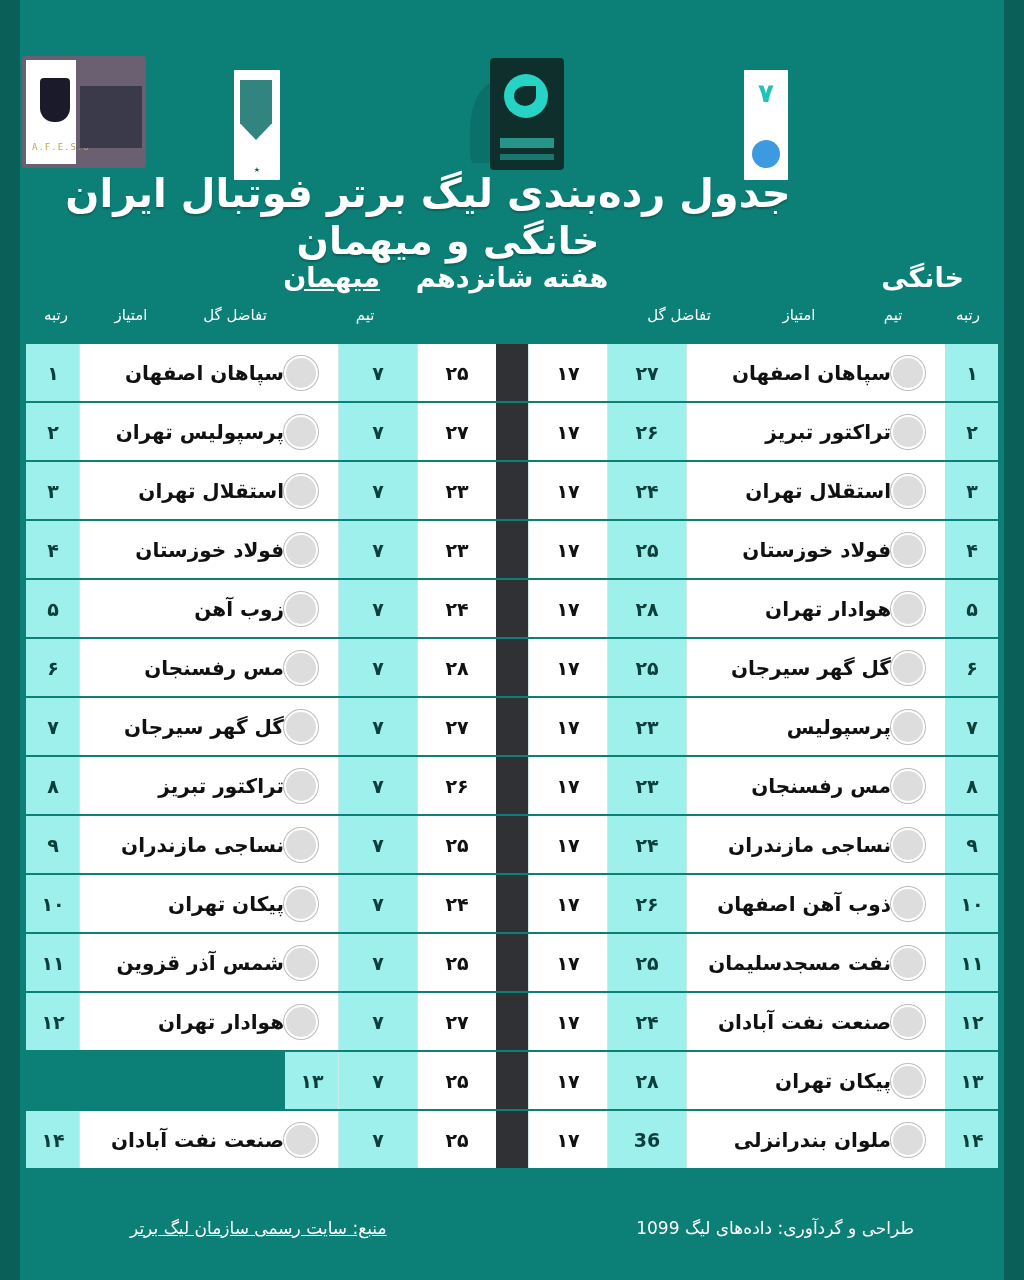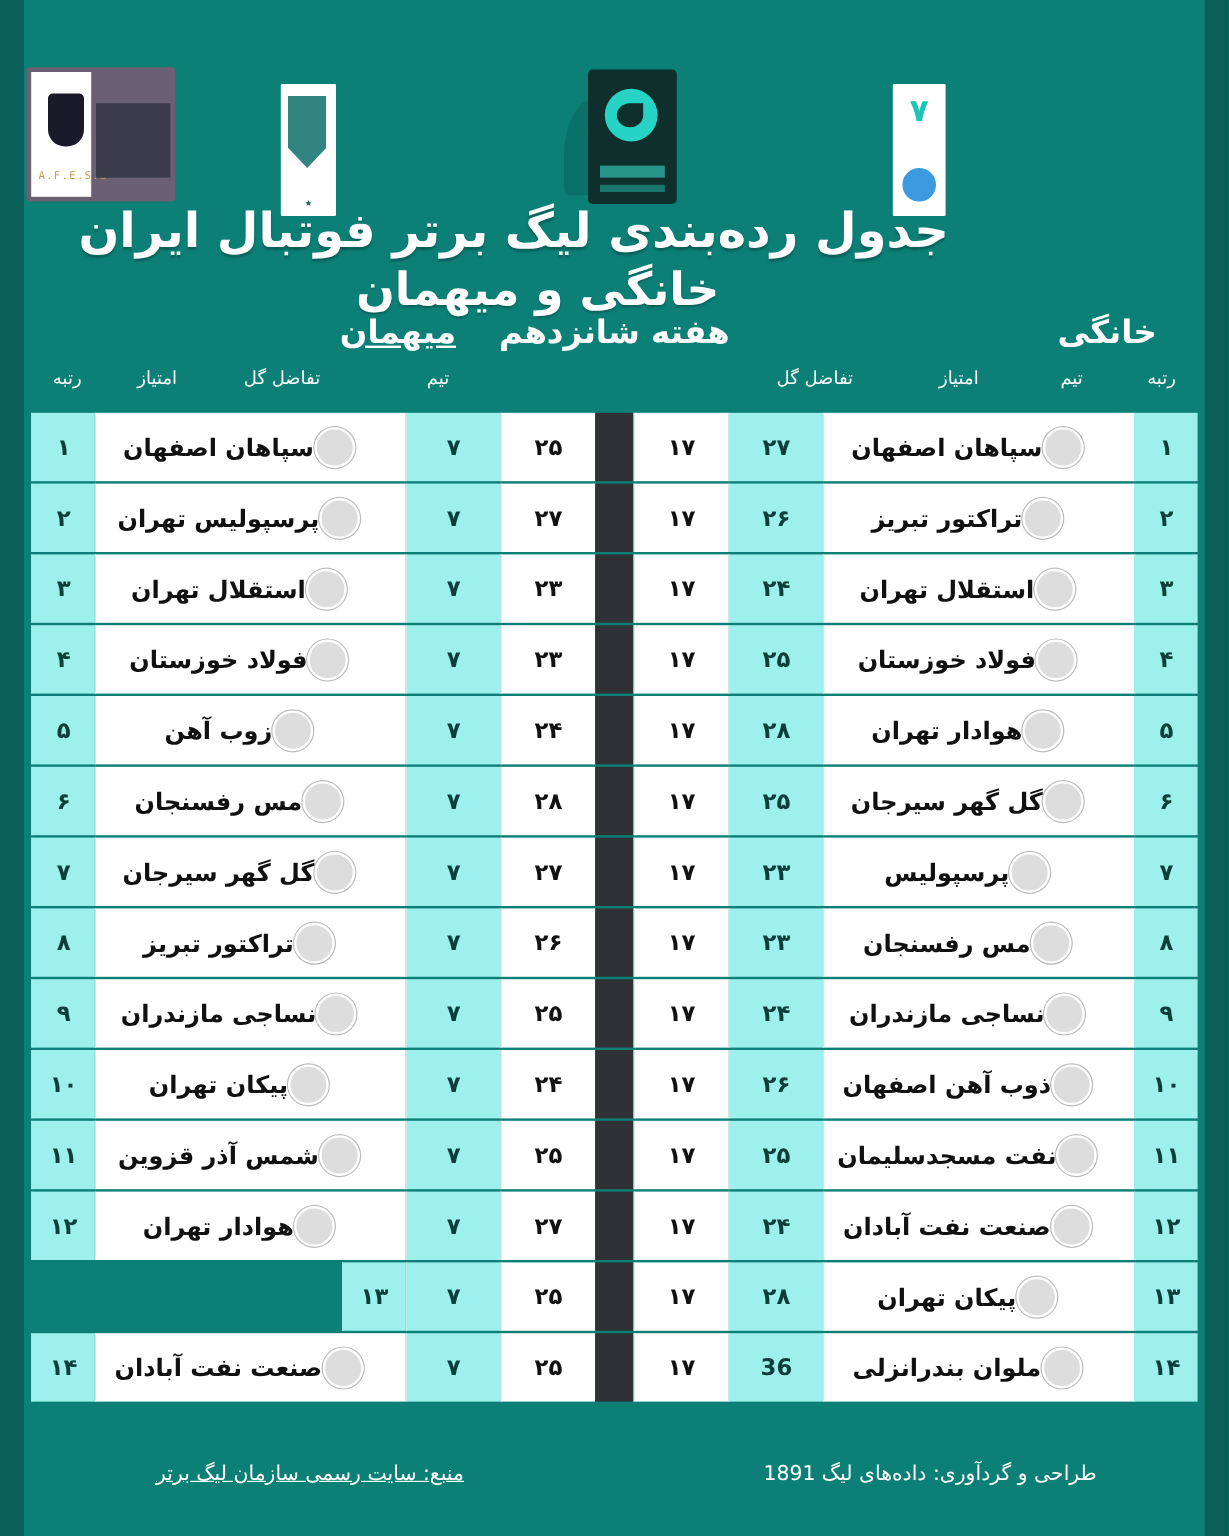--- a/index.html
+++ b/index.html
@@ -278,21 +278,21 @@
   }
   .c.rank {
     width: 52px;
     background: #9df0ec;
     font-weight: bold;
     color: #0c3f3c;
     border-left: 1px solid #9df0ec;
   }
   .c.team {
     flex: 1;
-    justify-content: center;
+    justify-content: flex-start;
     padding-right: 20px;
     font-size: 20px;
     font-weight: bold;
   }
   .c.val {
     width: 78px;
     font-weight: bold;
   }
   .c.val.hl {
     background: #9df0ec;
@@ -752,15 +752,15 @@
             <span>ملوان بندرانزلی</span>
           </div>
           <div class="c val hl">36</div>
           <div class="c val">۱۷</div>
         </div>
       </div>
     </div>
   </div>
 
 <div class="footer">
-  <div class="f-right">طراحی و گردآوری: داده‌های لیگ 1891</div>
+  <div class="f-right">طراحی و گردآوری: داده‌های لیگ 1099</div>
   <div class="f-left">منبع: سایت رسمی سازمان لیگ برتر</div>
 </div>
 
 </body></html>

